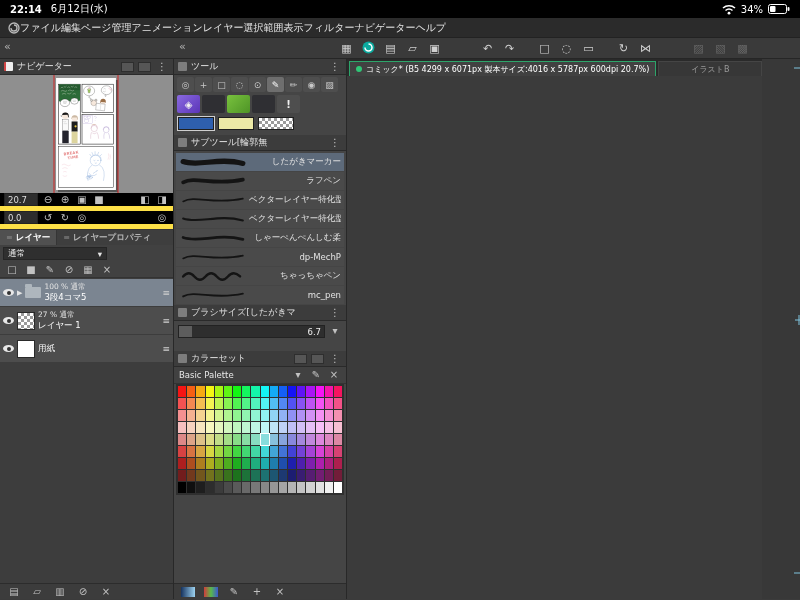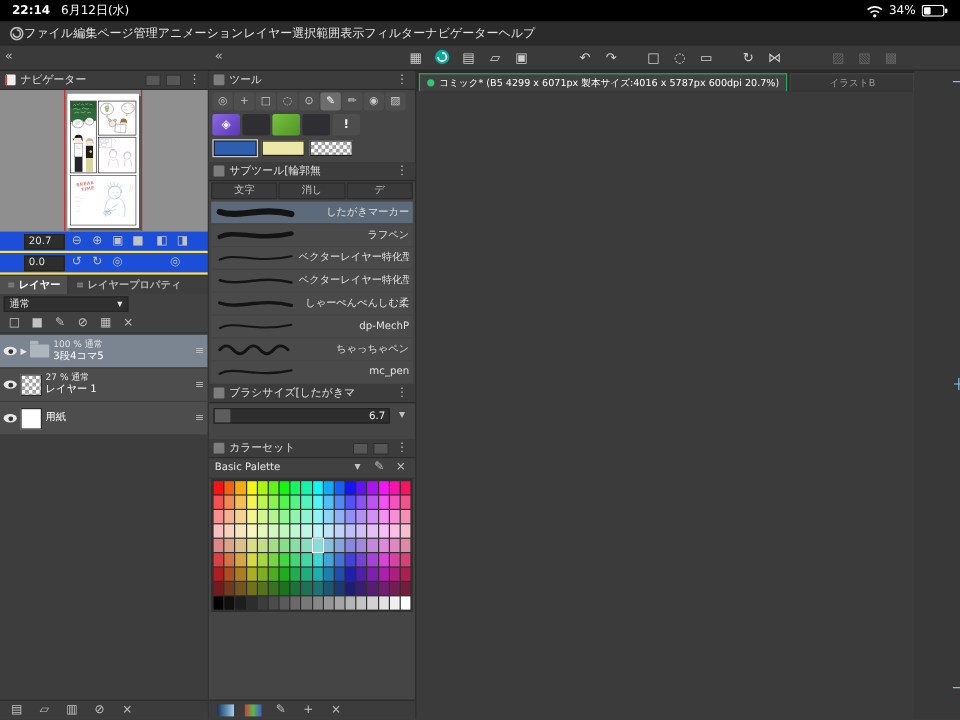--- a/index.html
+++ b/index.html
@@ -32,21 +32,21 @@
   .phead{height:16px;background:#3c3c3c;border-bottom:1px solid #2a2a2a;display:flex;align-items:center;gap:4px;padding:0 4px;font-size:9px;color:#e0e0e0;flex:none}
   .phead .title{white-space:nowrap;overflow:hidden}
   .ph-ico{width:9px;height:9px;background:#7d7d7d;border-radius:1px;flex:none}
   .ph-ico.red{background:#eee;border-left:2px solid #d04545}
   .ptab-ico{width:13px;height:10px;background:#565656;border:1px solid #2e2e2e;flex:none}
   .spacer{flex:1}
   .mini-icon{color:#c2c2c2;font-size:10px;width:14px;text-align:center;flex:none;line-height:1}
 
   
   .nav-thumb{height:118px;background:#8f8f8f;position:relative;flex:none;overflow:hidden}
-  .nav-row{height:18px;display:flex;align-items:center;gap:3px;padding:0 20px;background:#1d4ed8;border-bottom:2px solid #fde047;flex:none}
+  .nav-row{height:18px;display:flex;align-items:center;gap:3px;padding:0 4px;background:#000000;border-bottom:5px solid #fde047;flex:none}
   .valbox{width:34px;height:13px;background:#2d2d2d;border:1px solid #222;color:#ddd;font-size:8.5px;display:flex;align-items:center;padding:0 3px;flex:none}
 
   
   .ltabs{height:16px;display:flex;gap:1px;background:#353535;padding-top:1px;flex:none}
   .ltab{padding:0 6px;display:flex;align-items:center;gap:3px;font-size:8.5px;color:#b5b5b5;background:#3e3e3e;white-space:nowrap}
   .ltab i{font-style:normal;font-size:8px;color:#8f8f8f}
   .ltab.active{background:#505050;color:#fff}
   .ltab:last-child{flex:1}
   .blend-row{height:17px;padding:2px 3px;background:#414141;flex:none}
   .blend-select{width:104px;height:13px;background:#2f2f2f;border:1px solid #252525;display:flex;align-items:center;justify-content:space-between;padding:0 4px;font-size:8.5px;color:#e5e5e5}
@@ -421,25 +421,20 @@
         <span class="swatch main" style="background:#2e5fae"></span>
         <span class="swatch" style="background:#ece9a6"></span>
         <span class="swatch checker"></span>
       </div>
 
       <div class="phead">
         <span class="ph-ico"></span>
         <span class="title">サブツール[輪郭無</span>
         <span class="spacer"></span>
         <span class="mini-icon">⋮</span>
-      </div>
-      <div class="stabs">
-        <span class="stab">文字</span>
-        <span class="stab">消し</span>
-        <span class="stab">デ</span>
       </div>
 
       <div class="brush-list">
         <div class="brush-row sel">
           <svg class="bstroke" viewBox="0 0 70 15">
               <path d="M3 7 C20 13 40 2 67 9" stroke="#141414" stroke-width="5.5" fill="none" stroke-linecap="round"></path>
             </svg>
           <span class="bname">したがきマーカー</span>
         </div>
         <div class="brush-row">

